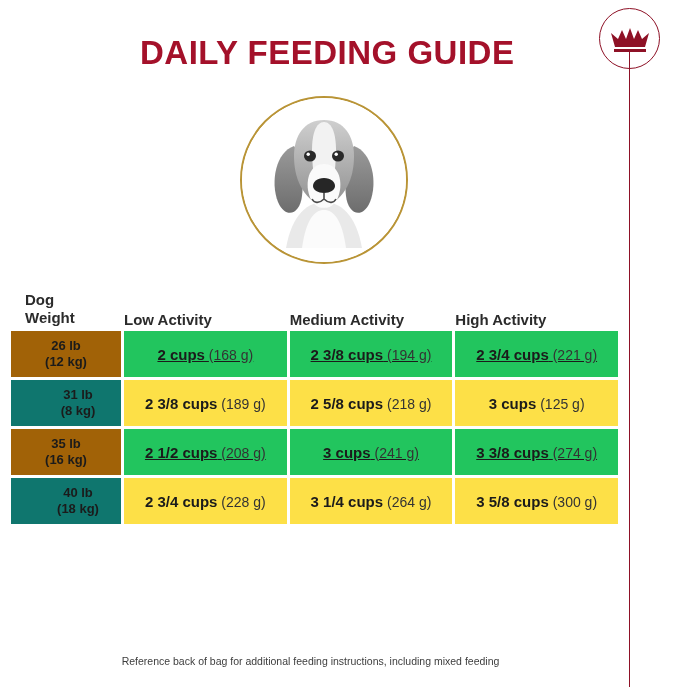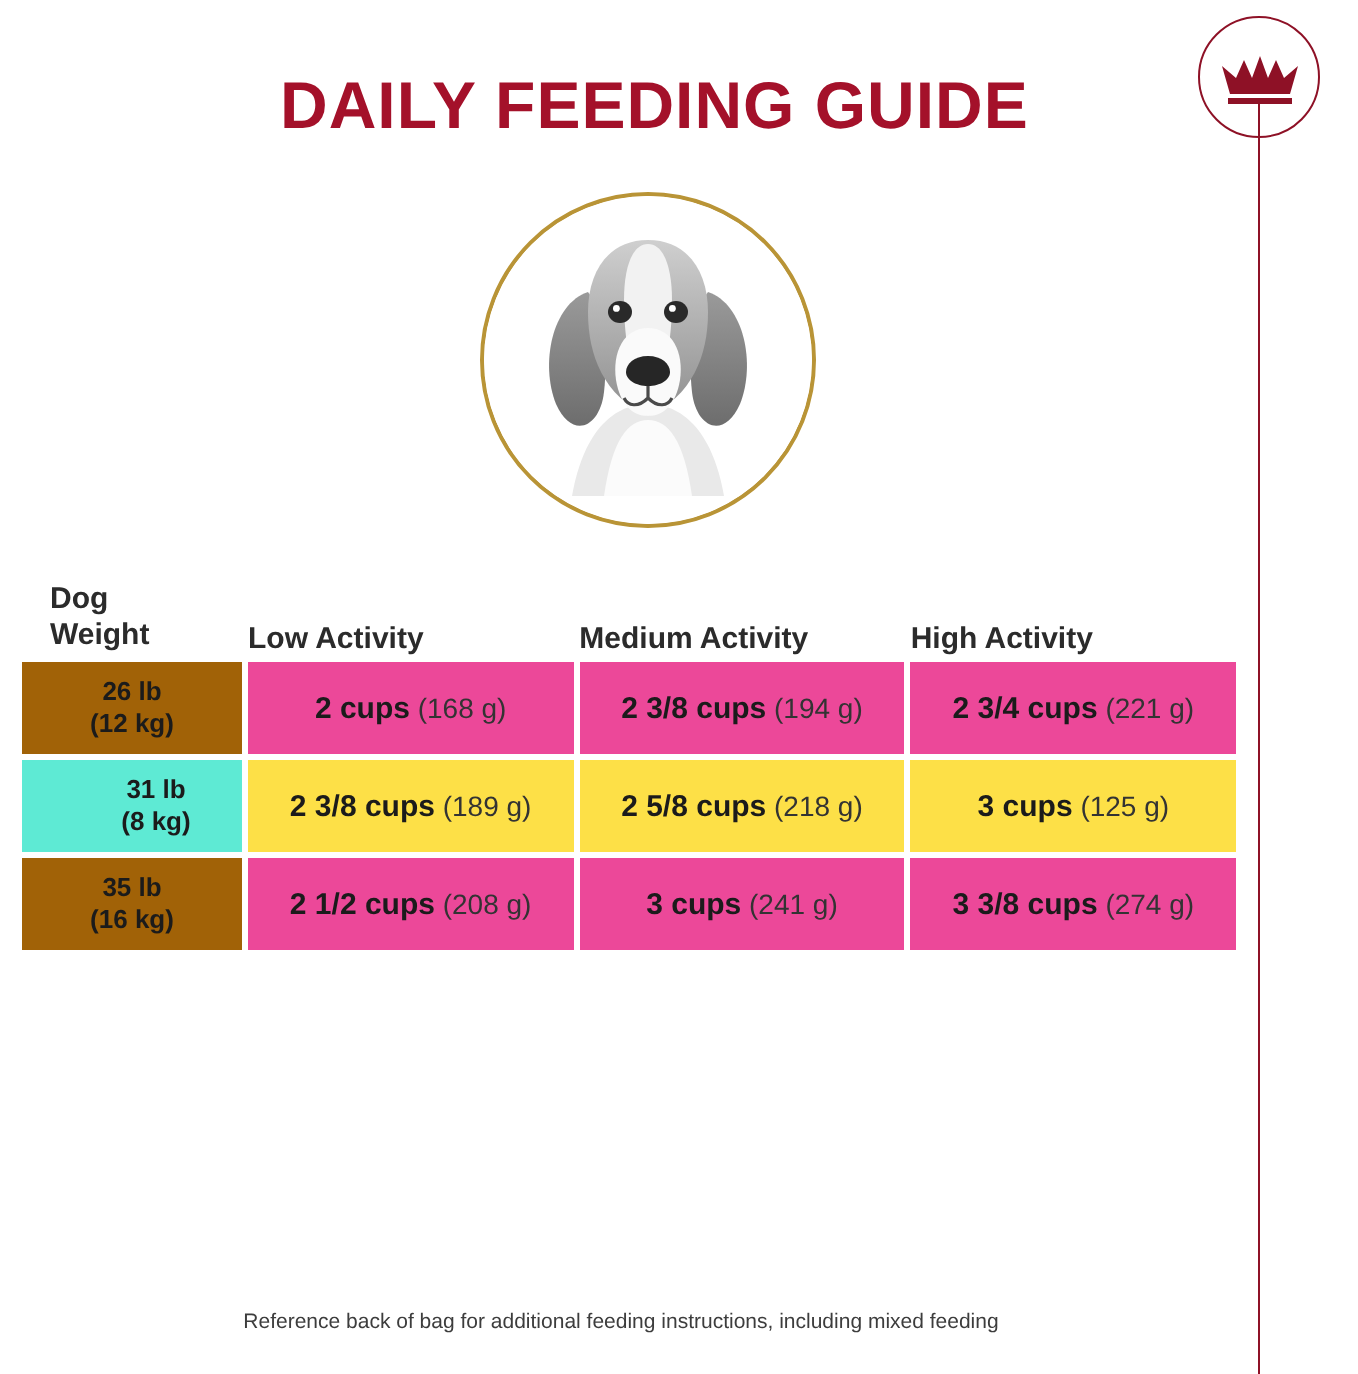--- a/index.html
+++ b/index.html
@@ -107,29 +107,29 @@
     vertical-align: bottom;
     width: 86px;
   }
   .cell {
     height: 46px;
     text-align: center;
     vertical-align: middle;
     font-size: 14px;
     background: #fde047;
   }
-  .cell.shaded { background: #ec4899; }
+  .cell.shaded { background: #22c55e; text-decoration: underline; }
   .cell.weight {
     width: 86px;
     background: #a16207;
     font-size: 13px;
     font-weight: bold;
     line-height: 1.2;
   }
-  .cell.weight.alt { background: #5eead4; padding-left: 24px; }
+  .cell.weight.alt { background: #0f766e; padding-left: 24px; }
   .cell .amount {
     font-weight: bold;
     font-size: 15px;
   }
   .cell .grams {
     font-weight: normal;
     font-size: 14px;
     color: #333333;
   }
   .weight-lb { display: block; }
@@ -271,16 +271,34 @@
       <td class="cell shaded">
         <span class="amount">3 cups</span>
         <span class="grams">(241 g)</span>
       </td>
       <td class="cell shaded">
         <span class="amount">3 3/8 cups</span>
         <span class="grams">(274 g)</span>
       </td>
     </tr>
 
+    <tr>
+      <td class="cell weight alt">
+        <span class="weight-lb">40 lb</span>
+        <span class="weight-kg">(18 kg)</span>
+      </td>
+      <td class="cell">
+        <span class="amount">2 3/4 cups</span>
+        <span class="grams">(228 g)</span>
+      </td>
+      <td class="cell">
+        <span class="amount">3 1/4 cups</span>
+        <span class="grams">(264 g)</span>
+      </td>
+      <td class="cell">
+        <span class="amount">3 5/8 cups</span>
+        <span class="grams">(300 g)</span>
+      </td>
+    </tr>
   </tbody>
 </table>
 
 <div class="footnote">Reference back of bag for additional feeding instructions, including mixed feeding</div>
 
 </body></html>

